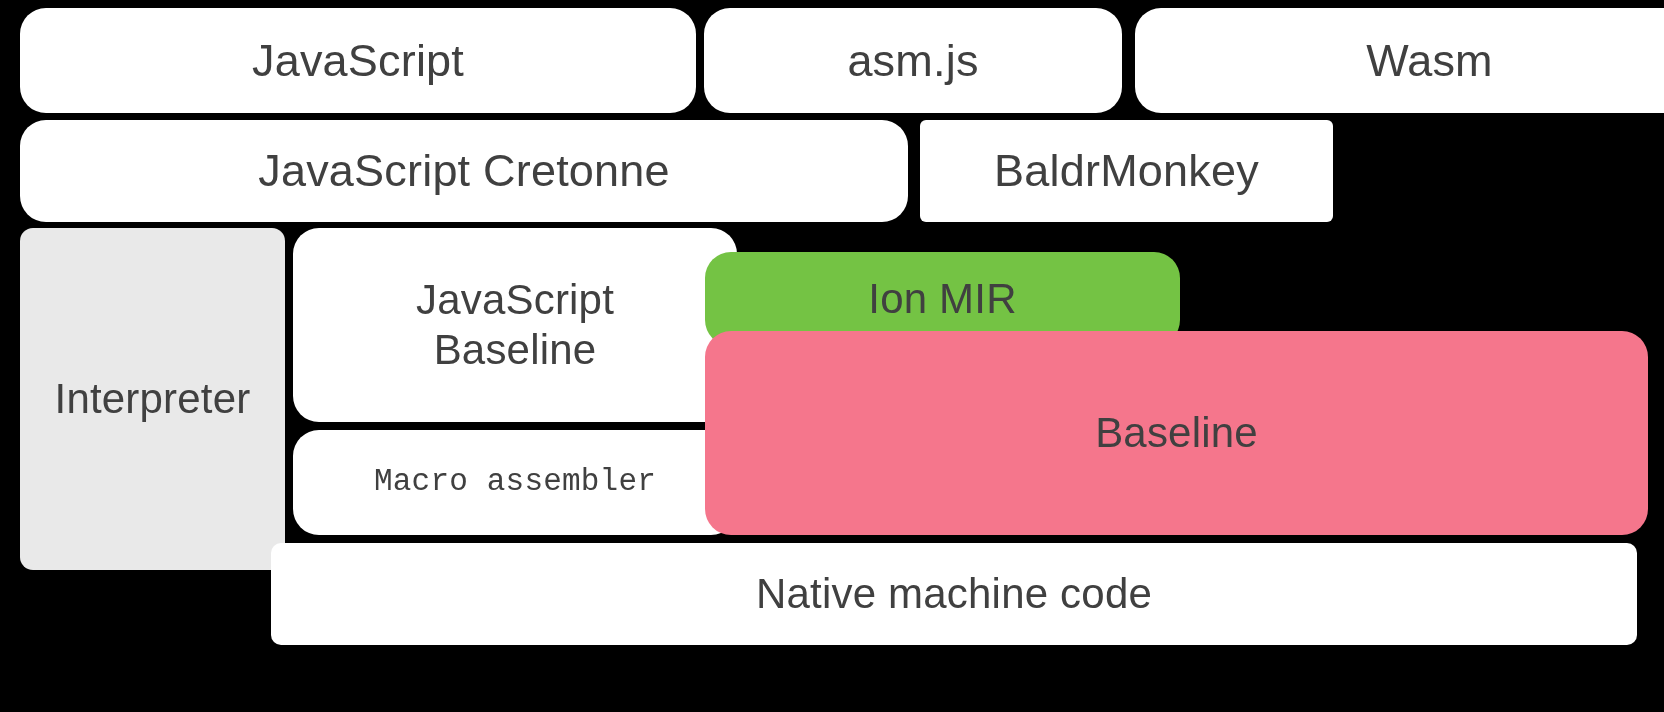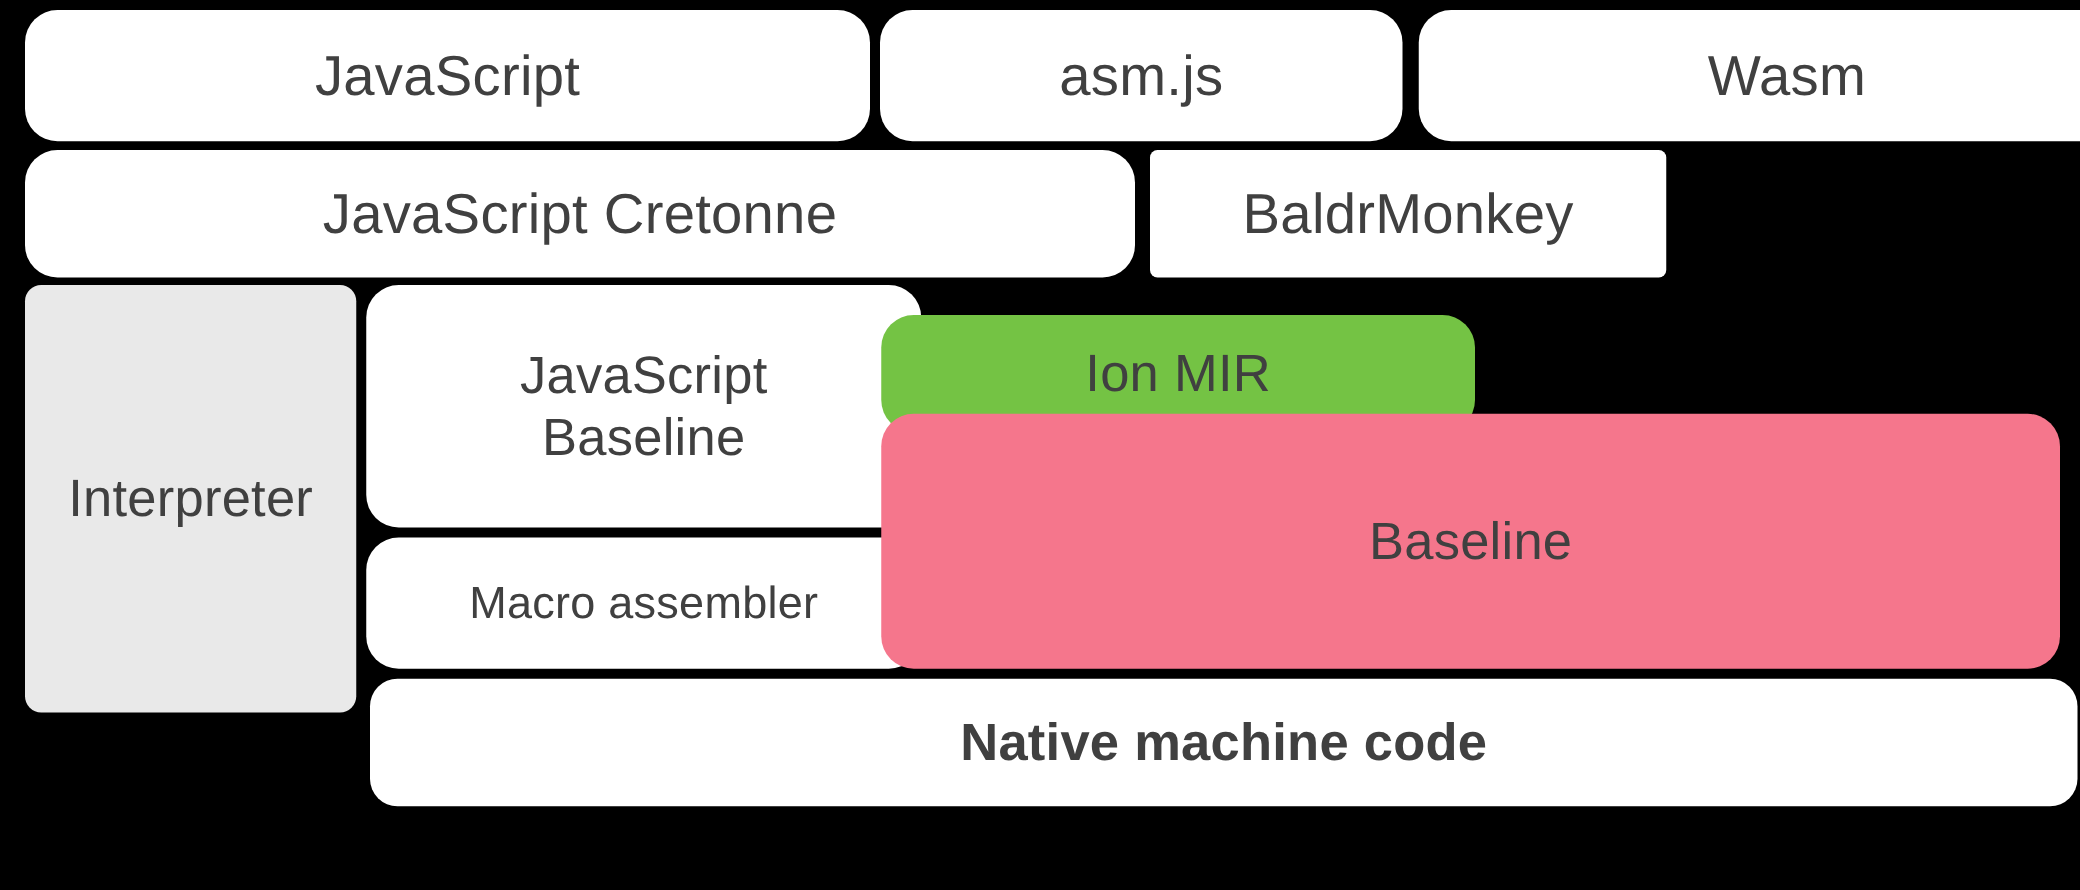--- a/index.html
+++ b/index.html
@@ -29,21 +29,21 @@
     background: #ffffff;
     font-weight: 400;
     letter-spacing: 0.2px;
     -webkit-font-smoothing: antialiased;
   }
   .node .label { display: block; padding: 0 10px; }
 
   
   .fs-lg  { font-size: 45px; }
   .fs-md  { font-size: 42px; }
-  .fs-sm  { font-size: 36px; }
+  .fs-sm  { font-size: 31px; font-family: Liberation Mono, monospace; }
 
   
   .fill-white { background: #ffffff; }
   .fill-grey  { background: #e9e9e9; }
   .fill-green { background: #74c344; }
   .fill-pink  { background: #f5768c; }
 
   
   #n-javascript      { left: 20px;   top: 8px;   width: 676px;  height: 105px; border-radius: 26px; }
   #n-asmjs           { left: 704px;  top: 8px;   width: 418px;  height: 105px; border-radius: 26px; }
@@ -54,21 +54,21 @@
   #n-baldrmonkey     { left: 920px;  top: 120px; width: 413px;  height: 102px; border-radius: 6px; }
 
   
   #n-interpreter     { left: 20px;   top: 228px; width: 265px;  height: 342px; border-radius: 13px; }
   #n-js-baseline     { left: 293px;  top: 228px; width: 444px;  height: 194px; border-radius: 26px; }
   #n-macro-assembler { left: 293px;  top: 430px; width: 444px;  height: 105px; border-radius: 26px; }
   #n-ion-mir         { left: 705px;  top: 228px; width: 475px;  height: 94px;  border-radius: 26px; margin-top: 24px; }
   #n-cretonne        { left: 705px;  top: 331px; width: 943px;  height: 204px; border-radius: 26px; }
 
   
-  #n-native-code     { left: 296px;  top: 543px; width: 1366px; height: 102px; border-radius: 22px; font-weight: bold; }
+  #n-native-code     { left: 271px;  top: 543px; width: 1366px; height: 102px; border-radius: 10px; }
 </style>
 </head>
 <body>
 
 <div id="stage">
 
   <div class="node fill-white fs-lg" id="n-javascript">
     <span class="label">JavaScript</span>
   </div>
 

